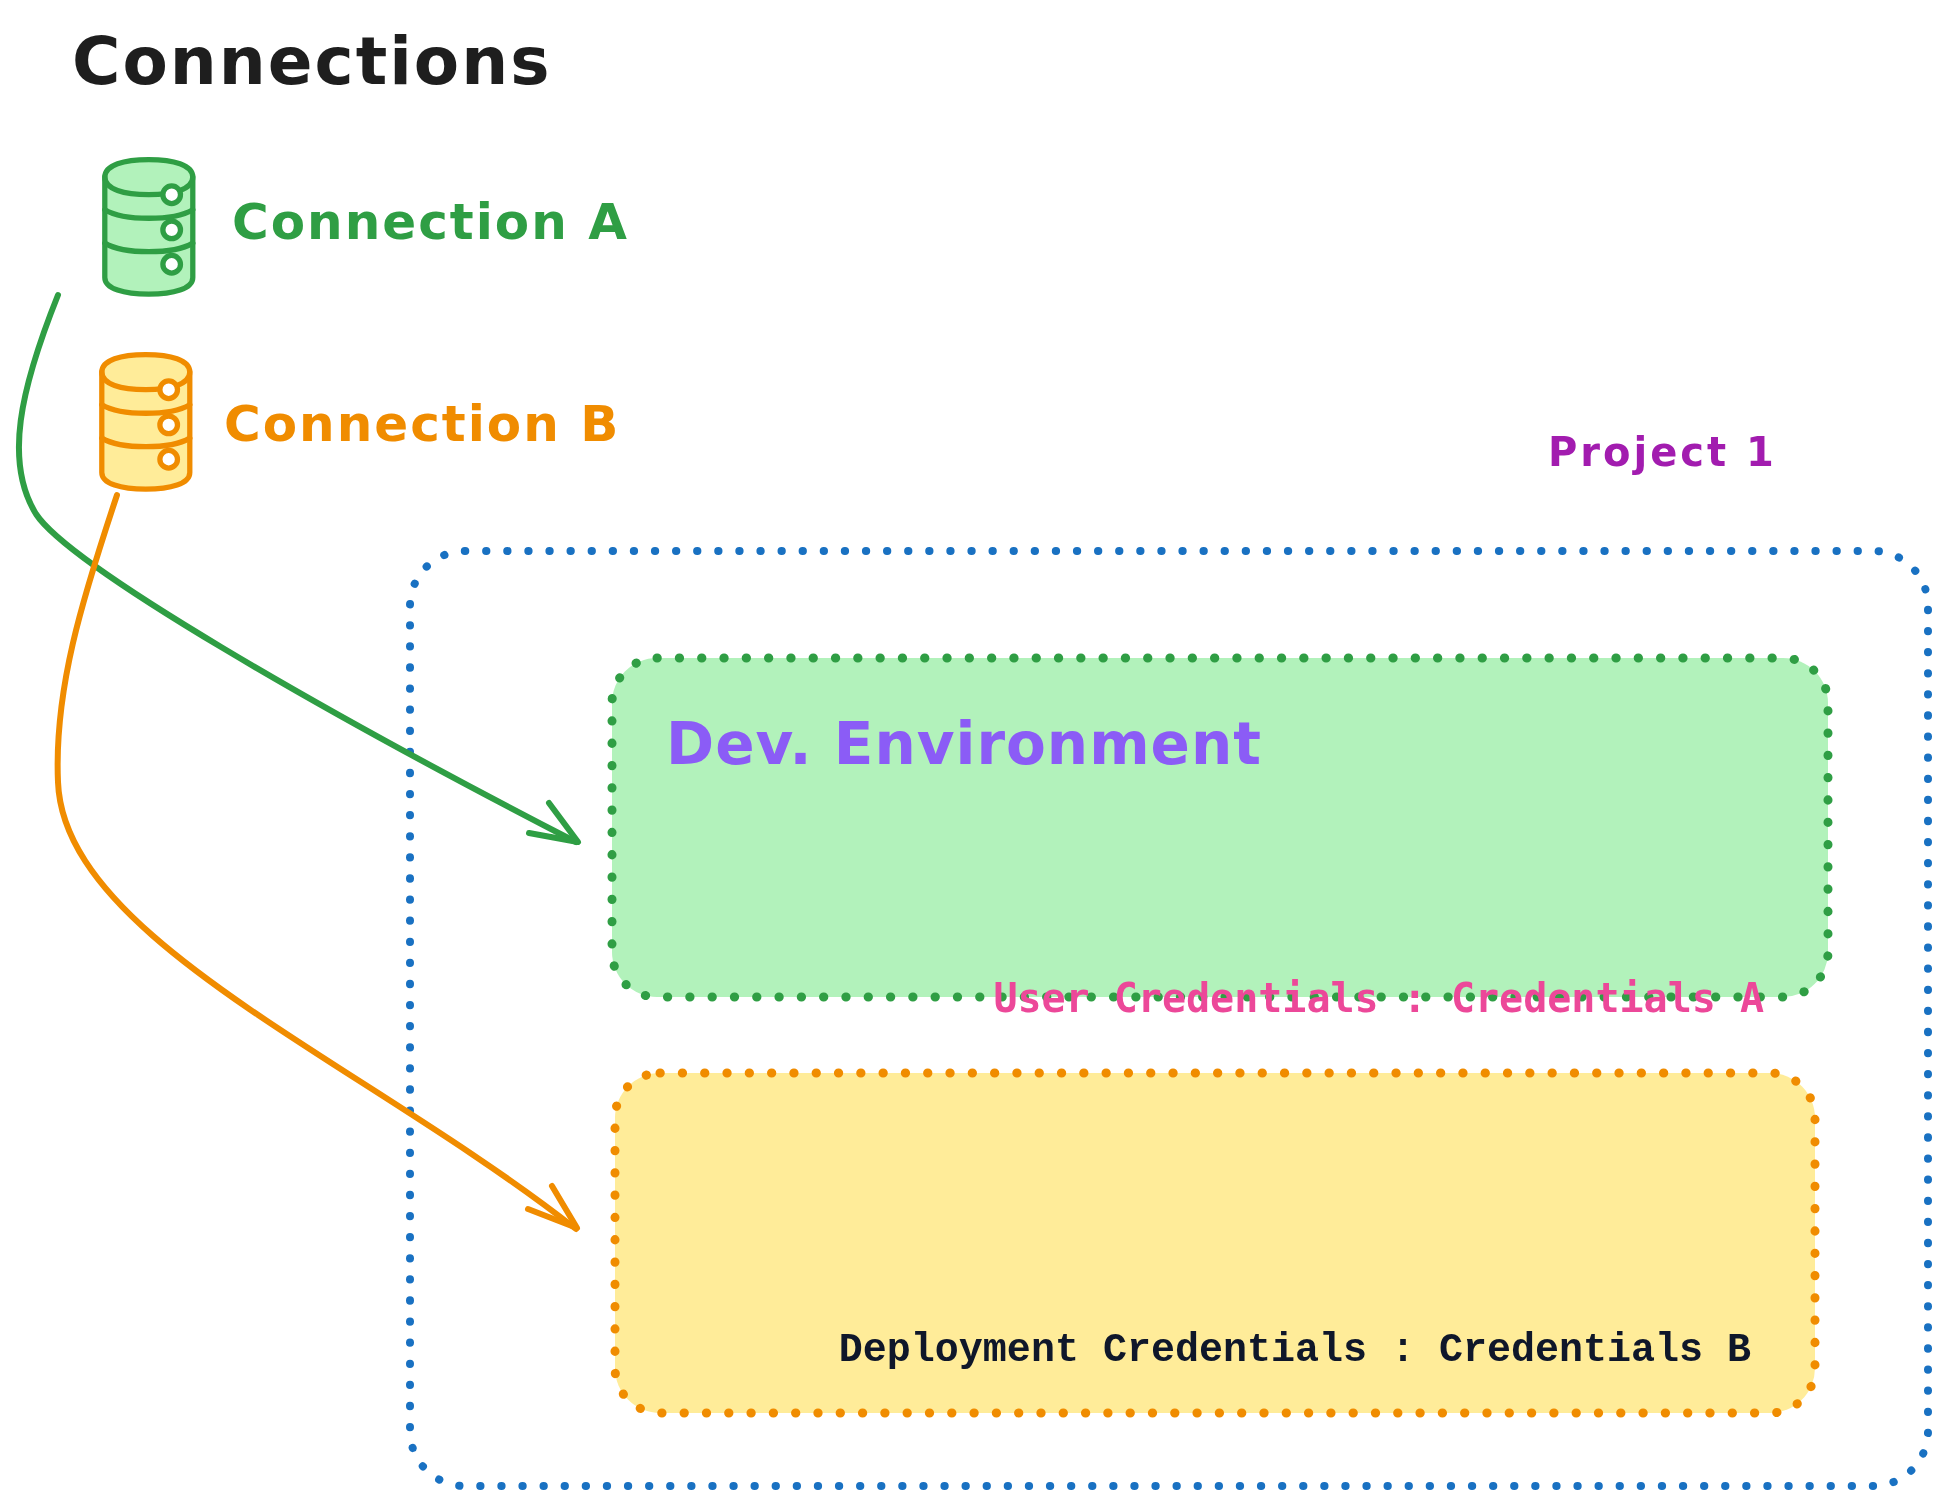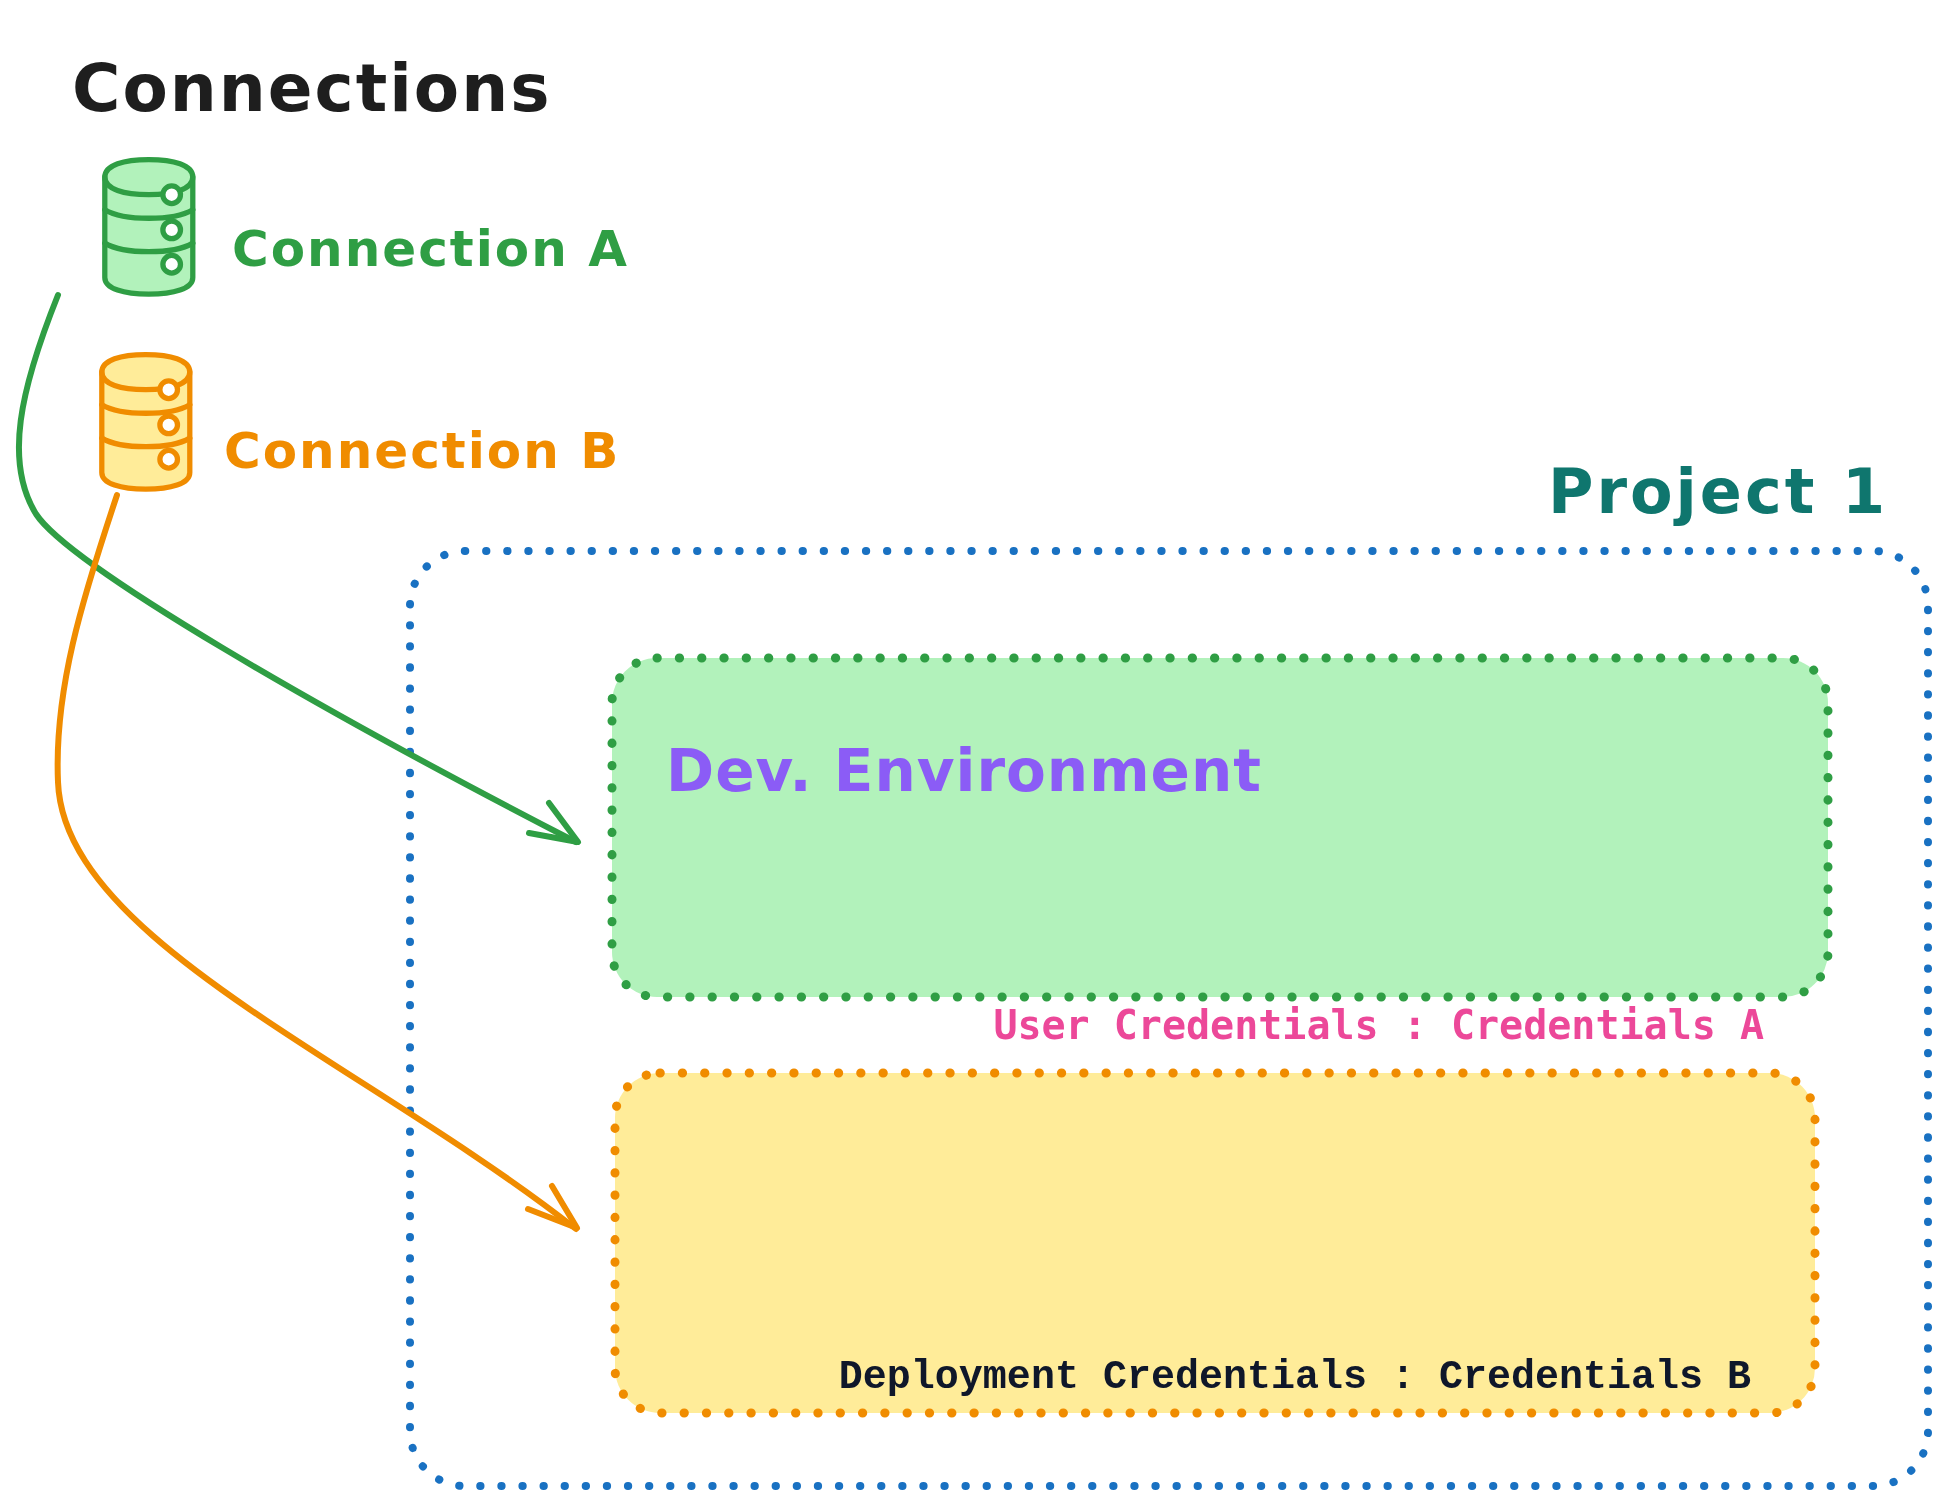--- a/index.html
+++ b/index.html
@@ -1,23 +1,23 @@
 <!DOCTYPE html>
 <html><head>
 <meta charset="utf-8">
 <style>
   html,body{margin:0;padding:0;background:#ffffff;}
   #app{position:relative;width:1948px;height:1506px;background:#ffffff;overflow:hidden;
        font-family:"DejaVu Sans","Liberation Sans",sans-serif;}
   #shapes{position:absolute;left:0;top:0;}
-  .t{position:absolute;white-space:nowrap;line-height:1.2;margin-top:27px;}
+  .t{position:absolute;white-space:nowrap;line-height:1.2;}
   .title{left:72px;top:22px;font-size:66px;font-weight:700;color:#1e1e1e;letter-spacing:2px;}
   .conn-a{left:232px;top:192px;font-size:50px;font-weight:600;color:#2f9e44;letter-spacing:2px;}
   .conn-b{left:224px;top:394px;font-size:50px;font-weight:600;color:#f08c00;letter-spacing:2px;}
-  .project1{left:1548px;top:428px;font-size:62px;font-weight:700;color:#0f766e;letter-spacing:3px;}
+  .project1{left:1548px;top:428px;font-size:40px;font-weight:700;color:#a21caf;letter-spacing:3px;}
   .dev-env{left:666px;top:710px;font-size:58px;font-weight:600;color:#8b5cf6;letter-spacing:1px;}
   .prod-env{left:676px;top:1100px;font-size:58px;font-weight:600;color:#f08c00;letter-spacing:1px;}
   .mono{font-family:"DejaVu Sans Mono","Liberation Mono",monospace;font-size:40px;font-weight:700;}
   .user-creds{right:184px;top:974px;color:#ec4899;}
   .deploy-creds{right:197px;top:1327px;color:#0f172a;font-family:Liberation Mono, monospace;}
 </style>
 </head>
 <body>
 
 <div id="app">

